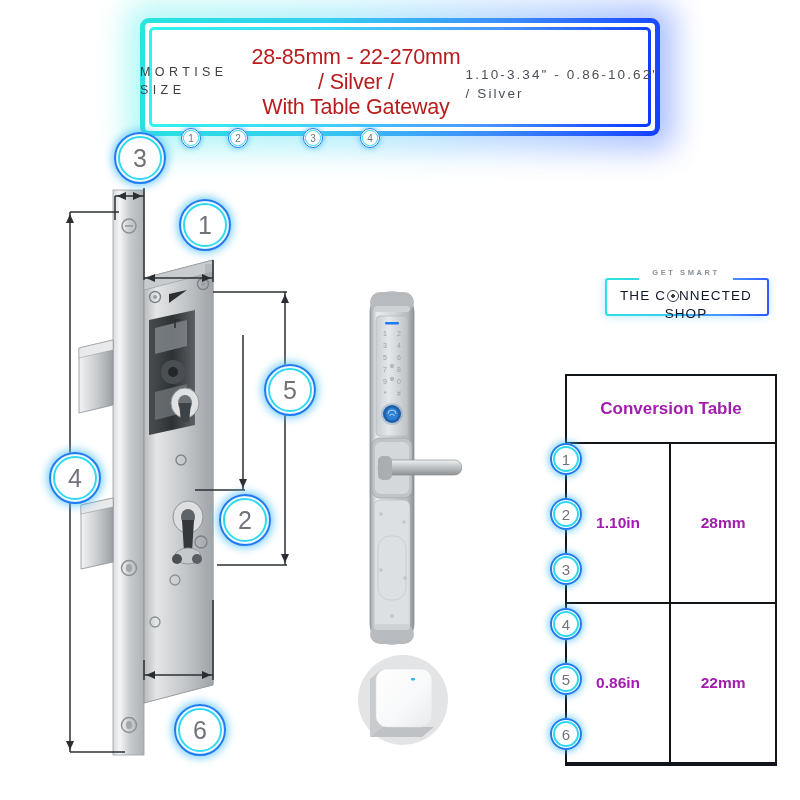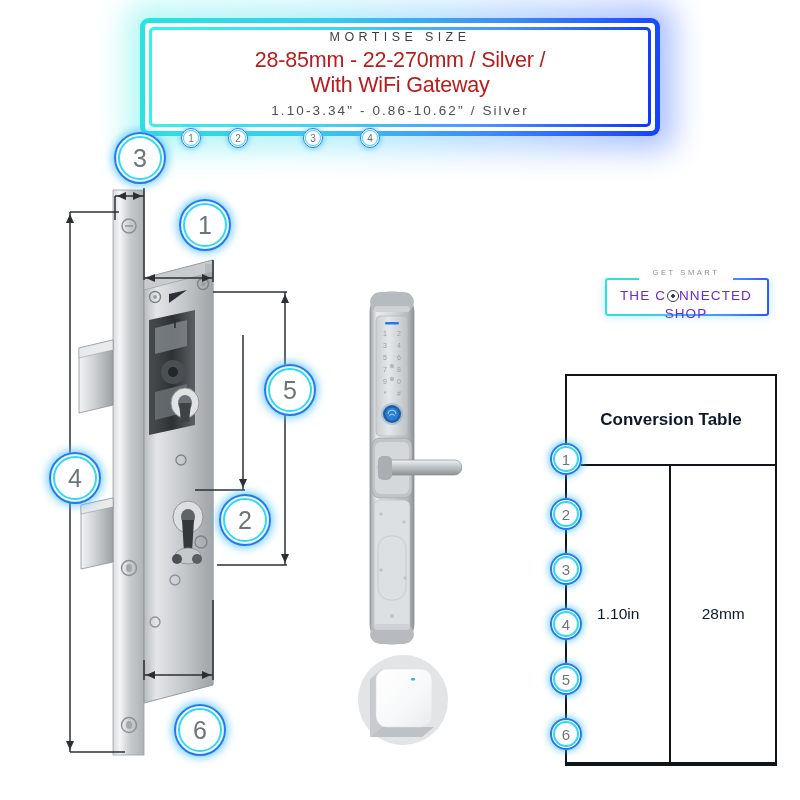--- a/index.html
+++ b/index.html
@@ -36,21 +36,21 @@
     background:
       linear-gradient(#fff,#fff) padding-box,
       linear-gradient(100deg,#2ff6ec 0%,#3fd6f7 35%,#4a95ff 68%,#0b36ff 100%) border-box;
   }
   .frame-wash{
     position:absolute;left:10px;top:10px;right:10px;bottom:10px;
     background:radial-gradient(ellipse at 50% 45%,#ffffff 40%,rgba(217,250,253,.85) 78%,rgba(190,240,252,.55) 100%);
     border-radius:5px;
   }
   .header-text{position:absolute;left:0;top:0;width:520px;height:118px;
-    display:flex;flex-direction:column;align-items:center;justify-content:flex-start;
+    display:flex;flex-direction:row;align-items:center;justify-content:flex-start;
     padding-top:10px;box-sizing:border-box;}
   #header-eyebrow{
     font-size:12.5px;letter-spacing:4.4px;color:#3b3f45;font-weight:400;
     line-height:18px;margin-bottom:2px;
   }
   #header-title{
     font-size:21.5px;font-weight:normal;color:#b91c1c;line-height:25px;
     text-align:center;letter-spacing:-0.2px;
   }
   #header-subtitle{
@@ -96,47 +96,47 @@
   .logo-frame{
     position:absolute;left:8px;top:16px;width:160px;height:34px;
     border:2.5px solid transparent;border-radius:3px;
     background:
       linear-gradient(#fff,#fff) padding-box,
       linear-gradient(100deg,#2ae4dc 0%,#39cdf2 40%,#4a8ffb 75%,#2a55ff 100%) border-box;
     box-shadow:0 0 10px rgba(90,200,250,.45);
   }
   #logo-eyebrow{
     position:absolute;left:0;top:6px;width:178px;text-align:center;
-    font-size:7.5px;letter-spacing:2.6px;color:#8a9099;font-weight:normal;
+    font-size:7.5px;letter-spacing:2.6px;color:#8a9099;font-weight:bold;
     background:#ffffff;z-index:3;line-height:10px;
   }
   #logo-eyebrow::before{content:"";position:absolute;left:42px;right:42px;top:-2px;bottom:-3px;background:#fff;z-index:-1;}
   #logo-wordmark{
     position:absolute;left:0;top:25px;width:178px;text-align:center;
-    font-size:13.5px;letter-spacing:1.1px;color:#6d28d9;font-weight:400;
+    font-size:13.5px;letter-spacing:1.1px;color:#0f172a;font-weight:400;
     z-index:3;line-height:18px;
   }
   .logo-gear{
     display:inline-block;width:10px;height:10px;border-radius:50%;
     border:1.6px solid #3b4046;position:relative;top:1.5px;margin:0 .5px;
     background:radial-gradient(circle,#3b4046 0 1.8px,transparent 1.9px);
   }
 
   
   #conversion-table{
     position:absolute;left:565px;top:374px;width:212px;height:392px;
     border:2.4px solid #111418;box-sizing:border-box;background:#fff;z-index:4;
   }
   #conversion-table table{width:100%;height:100%;border-collapse:collapse;}
   #conversion-table th,#conversion-table td{
-    border:2.2px solid #111418;text-align:center;color:#0f172a;
-    font-size:15.5px;padding:16px;
+    border:2.2px solid #111418;text-align:center;color:#a21caf;
+    font-size:15.5px;padding:5px;
   }
   #conversion-table th{font-size:17px;font-weight:bold;height:56px;border-top:none;}
-  #conversion-table td{height:55px;font-weight:400;}
+  #conversion-table td{height:55px;font-weight:700;}
   #conversion-table tr td:first-child{border-left:none;}
   #conversion-table tr td:last-child{border-right:none;}
   #conversion-table th{border-left:none;border-right:none;}
 
   
   #mortise-diagram{position:absolute;left:45px;top:160px;width:320px;height:620px;}
   #door-lock-product{position:absolute;left:352px;top:278px;width:110px;height:380px;}
   #wifi-gateway{position:absolute;left:348px;top:645px;width:110px;height:110px;}
 </style>
 </head>
@@ -146,21 +146,21 @@
 
   <div id="header-banner">
     <div class="frame-glow"></div>
     <div class="frame-outer"></div>
     <div class="frame-wash"></div>
     <div class="frame-inner"></div>
     <div class="header-text">
       <div id="header-eyebrow">MORTISE SIZE</div>
       <div id="header-title">
         <span>28-85mm - 22-270mm / Silver /</span><br>
-        <span>With WiFi Gateway</span>
+        <span>With Table Gateway</span>
       </div>
       <div id="header-subtitle">1.10-3.34" - 0.86-10.62" / Silver</div>
     </div>
   </div>
 
   <div class="badge sm" style="left:181px;top:128px;">
     <span class="ring-outer"></span>
     <span class="ring-inner"></span>
     <span class="num">1</span>
   </div>
@@ -440,20 +440,24 @@
       <thead>
         <tr>
           <th colspan="2">Conversion Table</th>
         </tr>
       </thead>
       <tbody>
         <tr>
           <td>1.10in</td>
           <td>28mm</td>
         </tr>
+        <tr>
+          <td>0.86in</td>
+          <td>22mm</td>
+        </tr>
       </tbody>
     </table>
   </div>
 
   <div class="badge tb" style="left:550px;top:443px;">
     <span class="ring-outer"></span>
     <span class="ring-inner"></span>
     <span class="num">1</span>
   </div>
   <div class="badge tb" style="left:550px;top:498px;">

